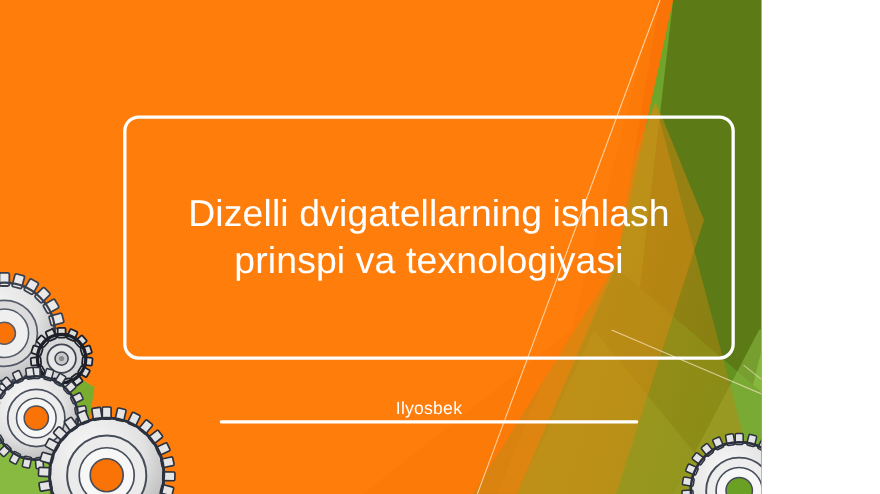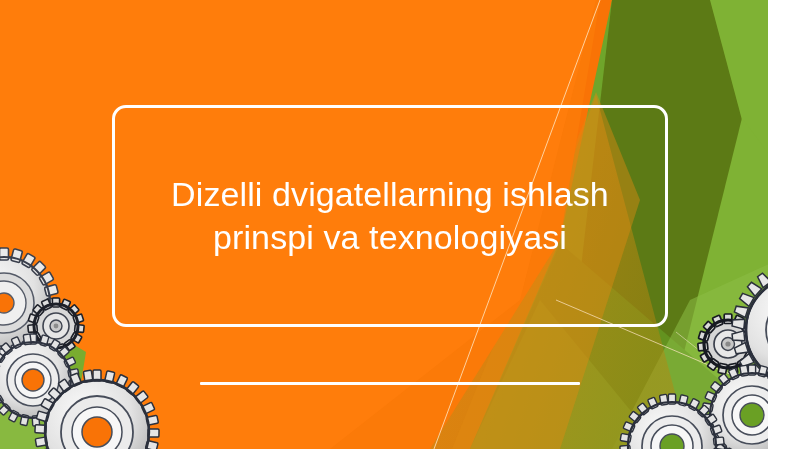--- a/index.html
+++ b/index.html
@@ -1,20 +1,20 @@
 <!DOCTYPE html>
 <html><head>
 <meta charset="utf-8">
 <style>
   html,body{margin:0;padding:0;background:#fff;}
   body{font-family:"Liberation Sans",sans-serif;}
 
   #slide{
     position:relative;
-    width:768px;height:449px;
+    width:692px;height:449px;
     overflow:hidden;
     background:#404040;
   }
 
   #bg{position:absolute;inset:0;width:800px;height:449px;}
 
   
   #title-box{
     position:absolute;
     left:112px;top:105px;
@@ -790,16 +790,19 @@
       </g>
 
     </g>
   </svg>
 
   <div id="title-box">
     <div id="title-text">Dizelli dvigatellarning ishlash
 prinspi va texnologiyasi</div>
   </div>
 
+  <div id="subtitle-wrap">
+    <span id="subtitle-text">Ilyosbek</span>
+  </div>
 
   <div id="subtitle-rule"></div>
 
 </div>
 
 </body></html>

